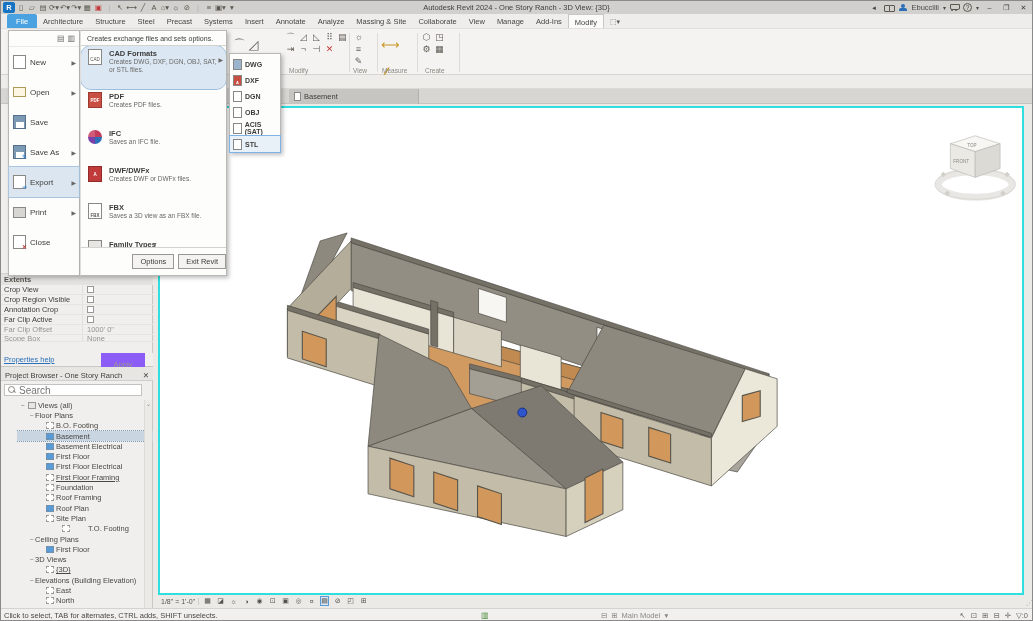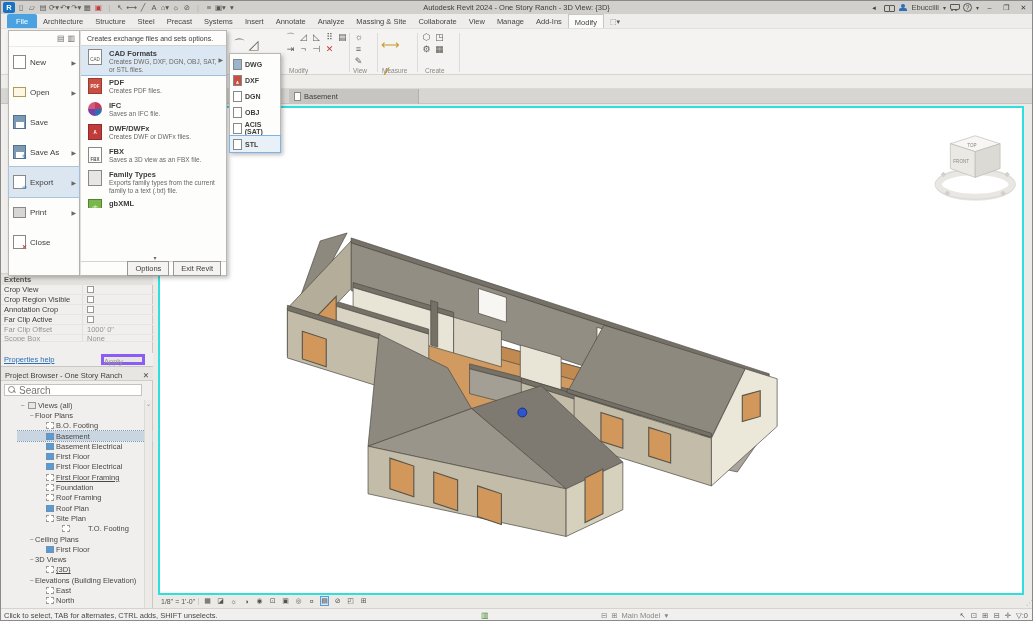--- a/index.html
+++ b/index.html
@@ -56,21 +56,21 @@
   .pgroup{height:11px;line-height:11px;background:#e4e2df;padding-left:3px;font-weight:bold;color:#55534f;position:relative;}
   .pgroup .gm{position:absolute;right:12px;top:0;}
   .prow{height:10px;display:flex;align-items:center;border-bottom:1px solid #e7e5e2;position:relative;}
   .prow .plab{width:82px;padding-left:3px;overflow:hidden;white-space:nowrap;border-right:1px solid #e2e0dd;}
   .prow .pval{padding-left:4px;color:#3c3c3a;}
   .prow.dis .plab,.prow.dis .pval{color:#97948f;}
   .cbx{width:7px;height:7px;border:1px solid #9a9894;background:#fff;margin-left:4px;}
   #props-scroll{position:absolute;right:1px;top:12px;bottom:0;width:8px;background:#eceae7;border-left:1px solid #dddbd7;font-size:6px;color:#8a8884;text-align:center;}
   #props-foot{position:absolute;left:0;top:249px;width:152px;height:14px;display:flex;align-items:center;justify-content:space-between;border-bottom:1px solid #c9c7c3;background:#f0efed;}
   #props-help{color:#2a6fb8;text-decoration:underline;padding-left:3px;}
-  #apply-btn{width:44px;height:11px;margin-right:8px;background:#e8e6e3;border:3px solid #8b5cf6;color:#9a9894;line-height:10px;}
+  #apply-btn{width:44px;height:11px;margin-right:8px;background:#e8e6e3;border:7px solid #8b5cf6;color:#9a9894;text-align:center;line-height:10px;}
   #pb-head{position:absolute;left:0;top:263px;width:152px;height:14px;background:#e8e6e3;border-bottom:1px solid #d0cecb;display:flex;align-items:flex-end;justify-content:space-between;padding:0 4px;color:#44423f;}
   #pb-search{position:absolute;left:3px;top:280px;width:138px;height:12px;background:#fff;border:1px solid #c5c3bf;display:flex;align-items:center;gap:3px;padding-left:3px;}
   .mag{position:relative;width:8px;height:8px;display:inline-block;}
   .mag::before{content:'';position:absolute;left:0;top:0;width:5px;height:5px;border:1px solid #8a8884;border-radius:50%;}
   .mag::after{content:'';position:absolute;left:5px;top:5px;width:3px;height:1px;background:#8a8884;transform:rotate(45deg);}
   #pb-search input{border:none;outline:none;font-size:10px;color:#9a9894;width:110px;background:transparent;}
   #pb-tree{position:absolute;left:16px;top:296px;width:144px;height:206px;overflow:hidden;}
   .trow{height:10.3px;display:flex;align-items:center;white-space:nowrap;color:#4a4845;}
   .trow.sel{background:#c9d5e0;outline:1px dotted #7d9ab5;}
   .tmin{width:7px;font-size:7px;color:#7a7874;text-align:center;}
@@ -106,36 +106,36 @@
   .fico.folder{height:10px;background:#fdf6e3;border-color:#b09a5a;}
   .fico.floppy{background:#7d9ab5;border-color:#54708c;}
   .fico.floppy::before{content:'';position:absolute;left:2px;top:6px;width:8px;height:6px;background:#fff;}
   .fico.printer{height:11px;background:#d8d6d2;}
   .fico .mark{position:absolute;right:-2px;bottom:-2px;font-size:6px;line-height:6px;}
   .mark.blue{color:#2f7fd0;} .mark.red{color:#c23b3b;font-weight:bold;}
 
   #menu-sub{position:absolute;left:79px;top:29px;width:147px;height:246px;background:#fdfdfc;border:1px solid #b9b7b3;border-left:1px solid #e0deda;box-shadow:2px 2px 4px rgba(0,0,0,.25);z-index:51;display:flex;flex-direction:column;}
   #ms-header{font-size:7px;color:#3c3c3a;padding:4px 4px 3px 6px;border-bottom:1px solid #d5d3cf;}
   #ms-items{flex:1;overflow:hidden;position:relative;}
-  .sitem{display:flex;gap:5px;padding:3px 2px 2px 5px;position:relative;}
+  .sitem{display:flex;gap:5px;padding:3px 2px 16px 5px;position:relative;border-radius:10px;}
   .sitem.sel{background:#dbe7f3;outline:1px solid #9dbedd;}
   .sitem .arr{position:absolute;right:3px;top:10px;font-size:6px;color:#6a6864;}
   .sic{flex:0 0 18px;height:18px;position:relative;font-size:5px;text-align:center;}
   .sic .pg{position:absolute;left:2px;top:0;width:14px;height:16px;border:1px solid #8a8884;background:#fff;font-size:4.5px;line-height:20px;color:#55534f;}
   .sic.pdf .pg{background:#c94f43;border-color:#9a3a31;color:#fff;line-height:16px;font-weight:bold;}
   .sic.dwf .pg{background:#c23b3b;border-color:#8f2b2b;color:#fff;line-height:16px;font-weight:bold;}
   .sic.fbx .pg{line-height:24px;font-weight:bold;}
   .sic.gb .pg{background:#7ab648;border-color:#54803a;color:#fff;line-height:16px;}
   .sic.ifc .wheel{position:absolute;left:2px;top:1px;width:14px;height:14px;border-radius:50%;background:conic-gradient(#c23b5a 0 25%,#2a6fb8 25% 50%,#7a3fa8 50% 75%,#d05a78 75% 100%);}
   .sic.ft .pg{background:#e8e6e3;}
   .stxt{flex:1;padding-right:7px;}
   .stitle{font-size:7.5px;font-weight:bold;color:#3c3c3a;line-height:9px;}
   .sdesc{font-size:6.5px;color:#6a6864;line-height:7.5px;}
   .scroll-arrow{position:absolute;bottom:0;left:50%;font-size:6px;color:#6a6864;}
-  #ms-footer{height:14px;border-top:1px solid #d5d3cf;display:flex;justify-content:flex-end;align-items:center;gap:4px;padding-right:5px;}
+  #ms-footer{height:28px;border-top:1px solid #d5d3cf;display:flex;justify-content:flex-end;align-items:center;gap:4px;}
   .mbtn{font-size:7.5px;color:#3c3c3a;background:#f4f3f1;border:1px solid #9a9894;padding:2px 7px;}
 
   #menu-fly{position:absolute;left:228px;top:52px;width:52px;height:100px;background:#fdfdfc;border:1px solid #b9b7b3;box-shadow:2px 2px 4px rgba(0,0,0,.25);z-index:52;padding-top:2px;}
   .fitem{height:16px;display:flex;align-items:center;gap:3px;padding-left:3px;font-size:7px;font-weight:bold;color:#3c3c3a;}
   .fitem.hov{background:#e8f0f8;outline:1px solid #7fb2e5;}
   .flic{display:inline-block;width:9px;height:11px;border:1px solid #8a8884;background:#fff;position:relative;font-size:4px;color:#55534f;text-align:center;line-height:14px;}
   .flic.dwg{background:#9ab5cd;} .flic.dxf{background:#c94f43;color:#fff;}
 </style>
 </head>
 <body>

